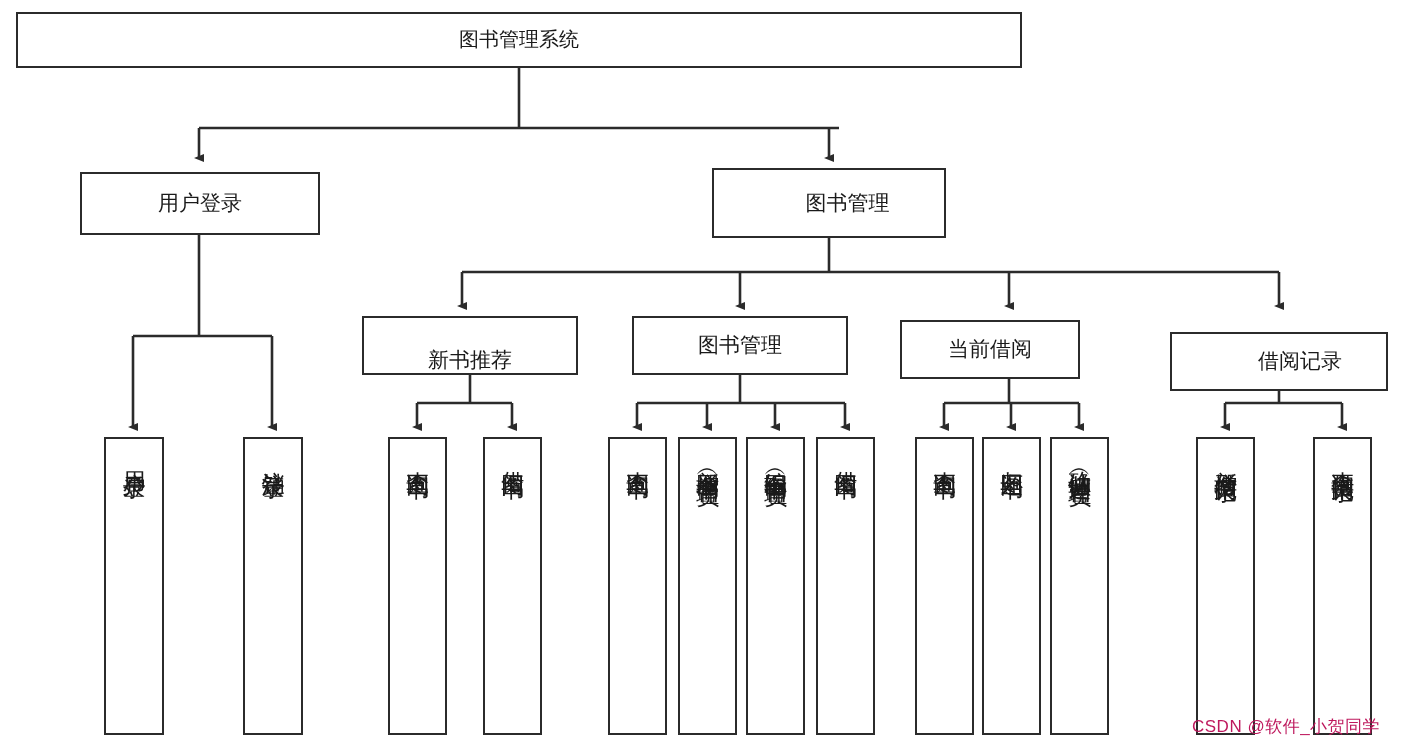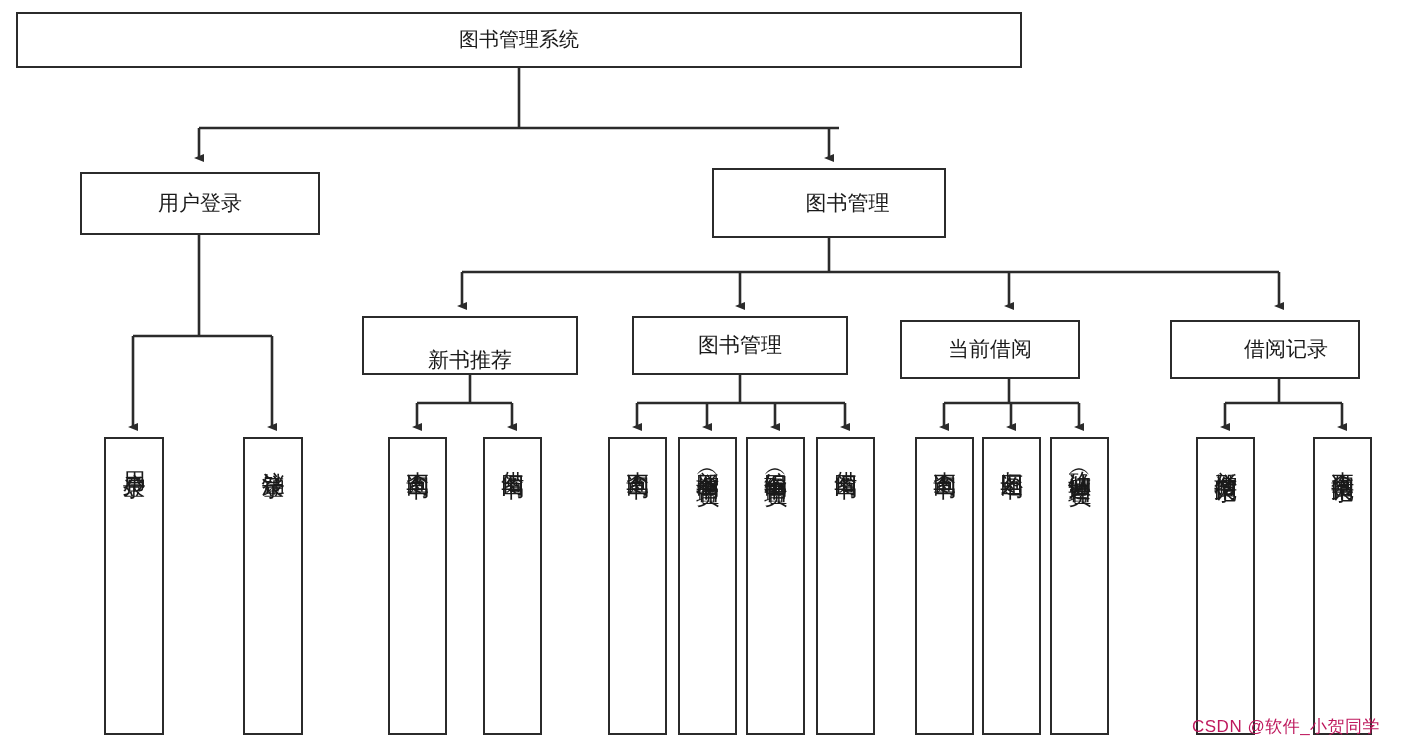--- a/index.html
+++ b/index.html
@@ -135,21 +135,21 @@
 
   <div class="node horizontal" style="left:362px;top:316px;width:216px;height:59px;align-items:flex-end;">
     <span class="node-label">新书推荐</span>
   </div>
   <div class="node horizontal" style="left:632px;top:316px;width:216px;height:59px;">
     <span class="node-label">图书管理</span>
   </div>
   <div class="node horizontal" style="left:900px;top:320px;width:180px;height:59px;">
     <span class="node-label">当前借阅</span>
   </div>
-  <div class="node horizontal" style="left:1170px;top:320px;width:190px;height:59px;padding-left:42px;">
+  <div class="node horizontal" style="left:1170px;top:332px;width:218px;height:59px;padding-left:42px;">
     <span class="node-label">借阅记录</span>
   </div>
 
   <div class="node vertical" style="left:104px;top:437px;width:60px;height:298px;">
     <span class="node-label">用户登录</span>
   </div>
   <div class="node vertical" style="left:243px;top:437px;width:60px;height:298px;">
     <span class="node-label">注销登录</span>
   </div>
 

